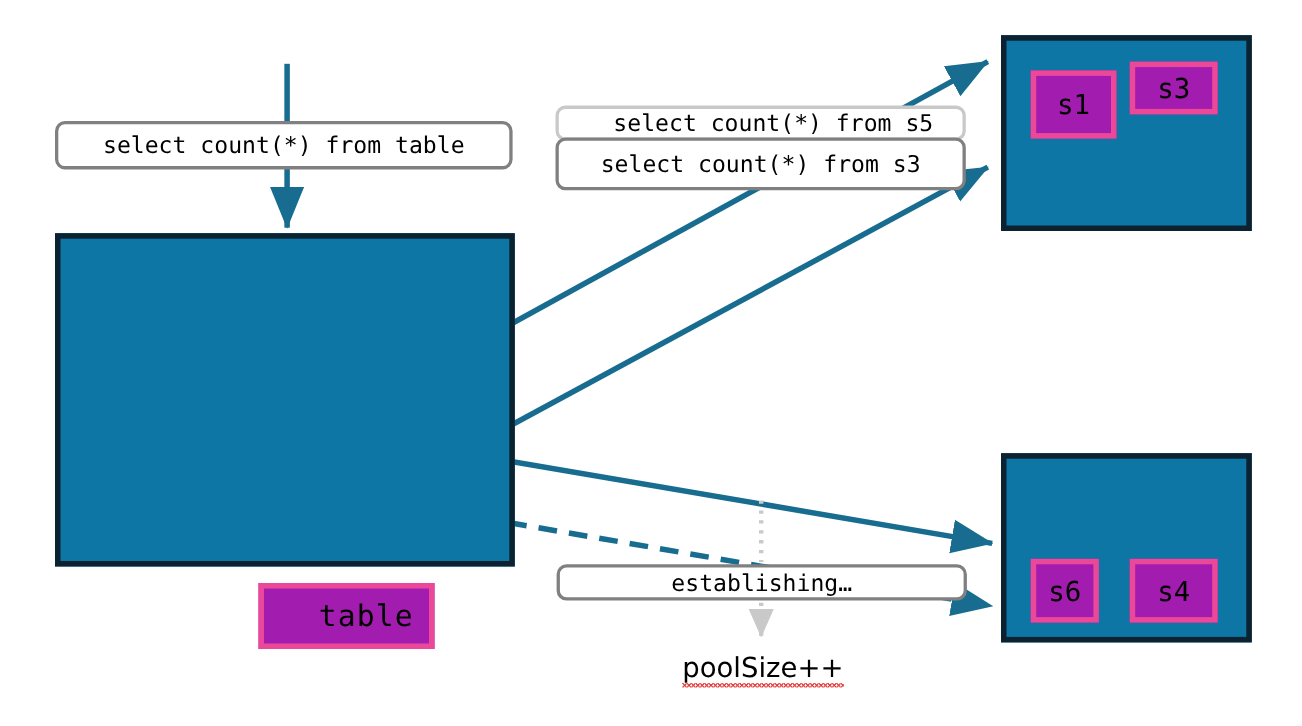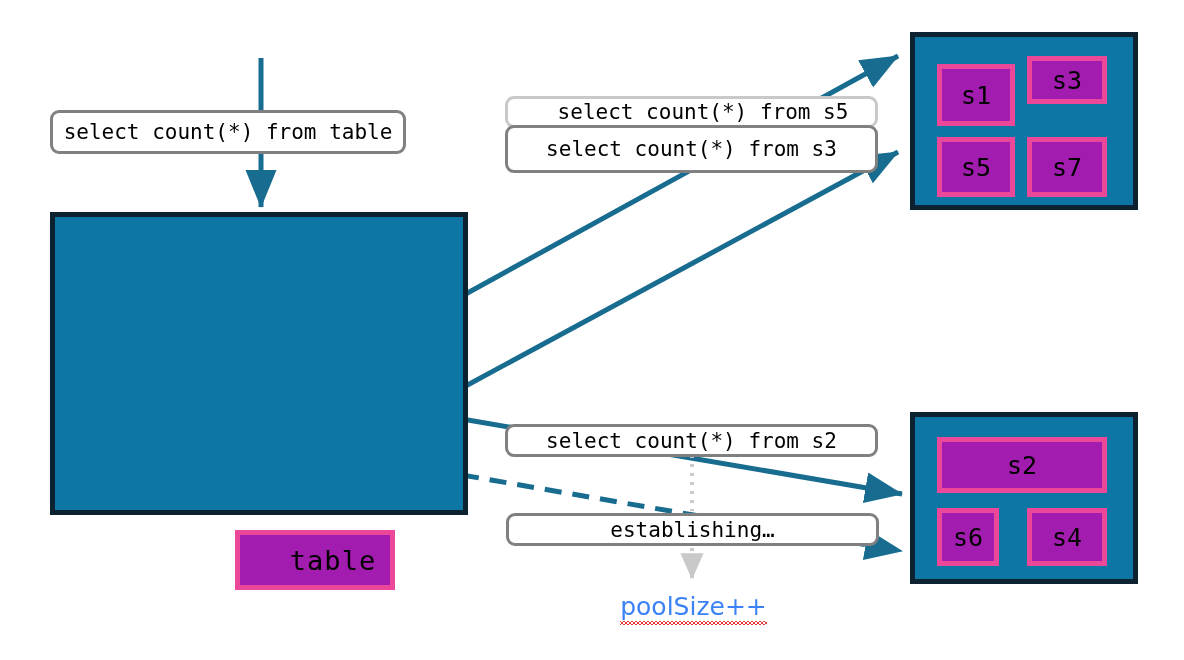--- a/index.html
+++ b/index.html
@@ -99,37 +99,37 @@
     color: #000000;
     font-family: "DejaVu Sans Mono", monospace;
     font-size: 21px;
     white-space: nowrap;
   }
   .label-box.faded {
     border-color: #c9c9c9;
     padding-left: 23px;
   }
 
-  #lbl-table { left: 50px;  top: 110px; width: 356px; height: 44px; }
+  #lbl-table { left: 50px;  top: 110px; width: 416px; height: 44px; }
   #lbl-s5    { left: 505px; top: 96px;  width: 373px; height: 32px; }
   #lbl-s3    { left: 505px; top: 125px; width: 373px; height: 48px; }
   #lbl-s7    { left: 578px; top: 255px; width: 375px; height: 34px; }
   #lbl-s2    { left: 505px; top: 424px; width: 373px; height: 33px; }
   #lbl-est   { left: 506px; top: 513px; width: 373px; height: 33px; }
 
   
   #poolsize {
     position: absolute;
     left: 596px;
     top: 592px;
     width: 195px;
     text-align: center;
     font-family: "DejaVu Sans", sans-serif;
     font-size: 25px;
-    color: #3b82f6;
+    color: #000000;
     white-space: nowrap;
   }
   #poolsize .spell {
     position: relative;
     display: inline-block;
     padding-bottom: 2px;
   }
   #poolsize .spell::after {
     content: "";
     position: absolute;
@@ -176,30 +176,26 @@
 
   <div class="label-box" id="lbl-table">select count(*) from table</div>
 
   <div class="pool" id="table-container">
     <div class="node" id="node-table">table</div>
   </div>
 
   <div class="pool" id="pool-top"></div>
   <div class="node srv" id="srv-s1">s1</div>
   <div class="node srv" id="srv-s3">s3</div>
-  <div class="node srv" id="srv-s5">s5</div>
-  <div class="node srv" id="srv-s7">s7</div>
 
   <div class="pool" id="pool-bottom"></div>
-  <div class="node srv" id="srv-s2">s2</div>
   <div class="node srv" id="srv-s6">s6</div>
   <div class="node srv" id="srv-s4">s4</div>
 
   <div class="label-box faded" id="lbl-s5">select count(*) from s5</div>
   <div class="label-box" id="lbl-s3">select count(*) from s3</div>
-  <div class="label-box" id="lbl-s2">select count(*) from s2</div>
   <div class="label-box" id="lbl-est">establishing…</div>
 
   <div id="poolsize">
     <span class="spell">poolSize++</span>
   </div>
 
 </div>
 
 </body></html>

